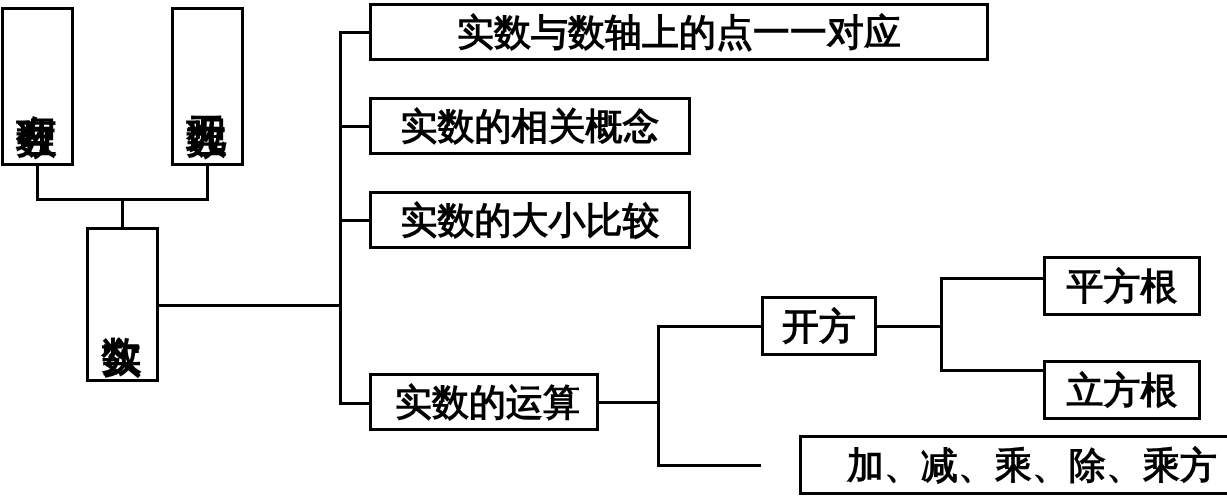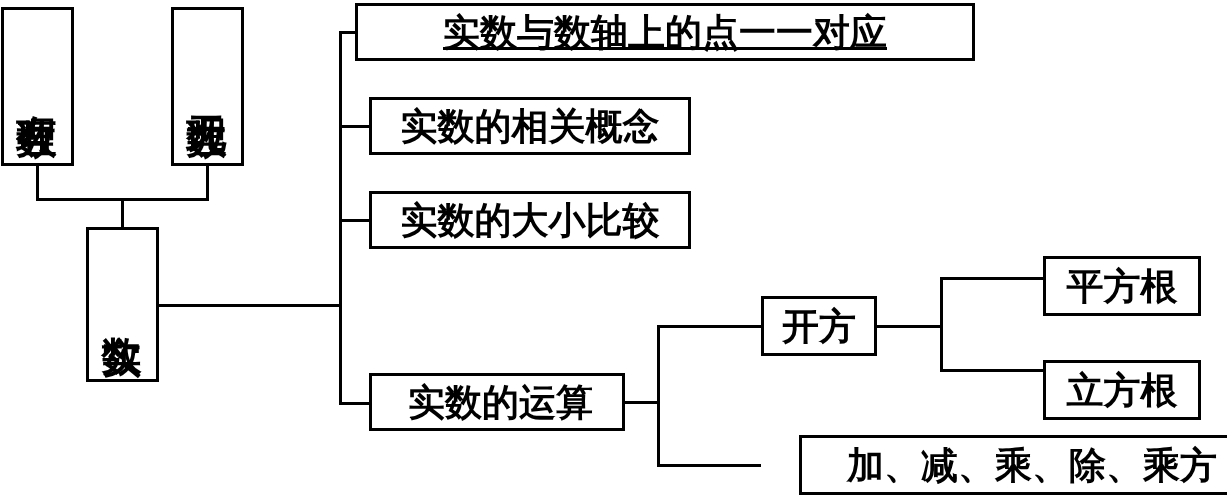--- a/index.html
+++ b/index.html
@@ -84,33 +84,33 @@
   </div>
 
   <div class="box vert" style="left:171px; top:7px; width:73px; height:159px; font-size:40px;">
     <span class="lbl">无理数</span>
   </div>
 
   <div class="box vert" style="left:86px; top:227px; width:73px; height:155px; font-size:40px;">
     <span class="lbl">实数</span>
   </div>
 
-  <div class="box" style="left:355px; top:3px; width:620px; height:58px; font-size:37px;text-decoration:underline;">
+  <div class="box" style="left:369px; top:3px; width:620px; height:58px; font-size:37px;">
     <span class="lbl">实数与数轴上的点一一对应</span>
   </div>
 
   <div class="box" style="left:369px; top:97px; width:322px; height:58px; font-size:37px;">
     <span class="lbl">实数的相关概念</span>
   </div>
 
   <div class="box" style="left:369px; top:191px; width:322px; height:58px; font-size:37px;">
     <span class="lbl">实数的大小比较</span>
   </div>
 
-  <div class="box" style="left:369px; top:373px; width:256px; height:58px; font-size:37px;padding-left:7px;">
+  <div class="box" style="left:369px; top:373px; width:230px; height:58px; font-size:37px;padding-left:7px;">
     <span class="lbl">实数的运算</span>
   </div>
 
   <div class="box" style="left:761px; top:296px; width:116px; height:60px; font-size:37px;align-items:center;">
     <span class="lbl">开方</span>
   </div>
 
   <div class="box" style="left:1043px; top:256px; width:158px; height:60px; font-size:37px;">
     <span class="lbl">平方根</span>
   </div>

